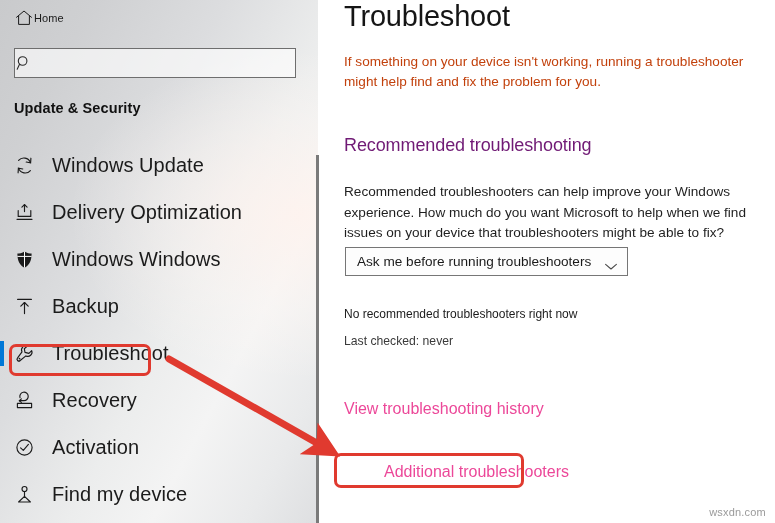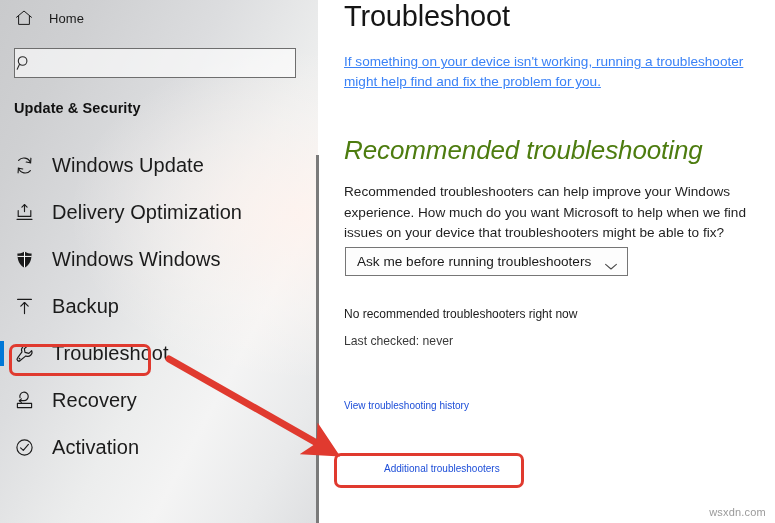--- a/index.html
+++ b/index.html
@@ -48,23 +48,22 @@
     top: 5px;
     display: flex;
     align-items: center;
     height: 26px;
   }
   .home-icon {
     width: 20px; height: 20px;
     display: block;
   }
   .home-label {
-    font-size: 13px;
+    font-size: 11px;
     color: #1b1b1b;
-    margin-left: 15px;
     letter-spacing: 0.1px;
   }
 
   .search-box {
     position: absolute;
     left: 14px;
     top: 48px;
     width: 282px;
     height: 30px;
     box-sizing: border-box;
@@ -171,32 +170,30 @@
     color: #151515;
     letter-spacing: -0.2px;
   }
   .intro {
     position: absolute;
     left: 19px;
     top: 52px;
     width: 420px;
     font-size: 13.6px;
     line-height: 20px;
-    color: #3b82f6;
-    text-decoration: underline;
+    color: #c2410c;
   }
   .sub-head {
     position: absolute;
     left: 19px;
     top: 135px;
-    font-size: 26px;
+    font-size: 18px;
     font-weight: normal;
-    color: #4d7c0f;
+    color: #701a75;
     letter-spacing: -0.1px;
-    font-style: italic;
   }
   .rec-desc {
     position: absolute;
     left: 19px;
     top: 182px;
     width: 412px;
     font-size: 13.6px;
     line-height: 20.5px;
     color: #1f1f1f;
   }
@@ -233,22 +230,22 @@
   .status-sub {
     position: absolute;
     left: 19px;
     top: 334px;
     font-size: 12.2px;
     color: #3a3a3a;
   }
 
   .link {
     position: absolute;
-    font-size: 10px;
-    color: #1d4ed8;
+    font-size: 16px;
+    color: #ec4899;
     text-decoration: none;
     cursor: pointer;
   }
   .link-history { left: 19px; top: 400px; }
   .link-additional { left: 19px; top: 463px; margin-left: 40px; }
 
   
   .anno-box-link {
     position: absolute;
     left: 334px;
@@ -377,20 +374,30 @@
       <div class="navitem">
         <span class="nav-ico">
           <svg viewBox="0 0 21 21" width="21" height="21" fill="none" stroke="#1b1b1b" stroke-width="1.15" stroke-linecap="round" stroke-linejoin="round">
             <circle cx="10.5" cy="10.5" r="7.6"></circle>
             <path d="M6.6 10.8 L9.3 13.4 L14.4 7.4"></path>
           </svg>
         </span>
         <span class="nav-label">Activation</span>
       </div>
 
+      <div class="navitem">
+        <span class="nav-ico">
+          <svg viewBox="0 0 21 21" width="21" height="21" fill="none" stroke="#1b1b1b" stroke-width="1.15" stroke-linecap="round" stroke-linejoin="round">
+            <circle cx="10.5" cy="5.0" r="2.5"></circle>
+            <path d="M10.5 7.8 V12.4"></path>
+            <path d="M10.5 12.4 L4.6 18.0 H16.4 Z"></path>
+          </svg>
+        </span>
+        <span class="nav-label">Find my device</span>
+      </div>
 
     </div>
 
     <div class="sidebar-scroll-track"></div>
   </div>
 
   <div class="content">
 
     <div class="page-title">Troubleshoot</div>
 

